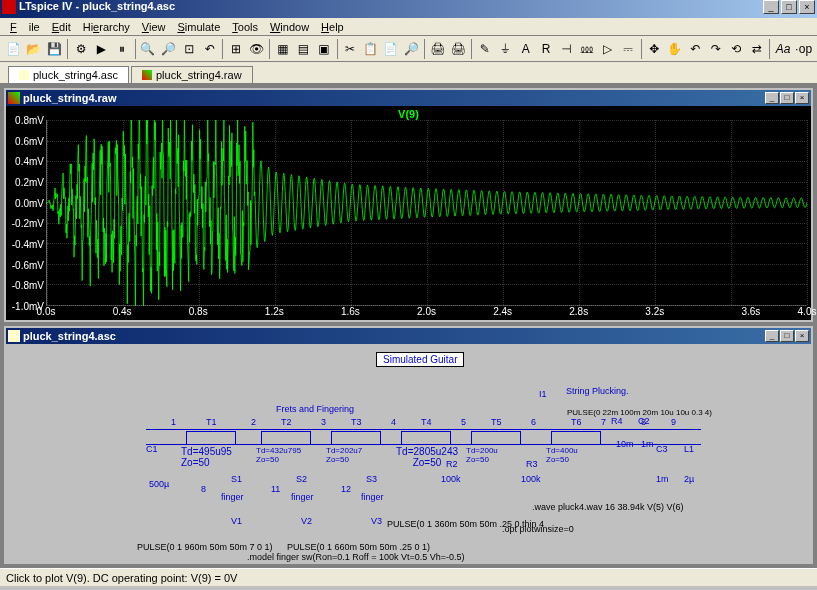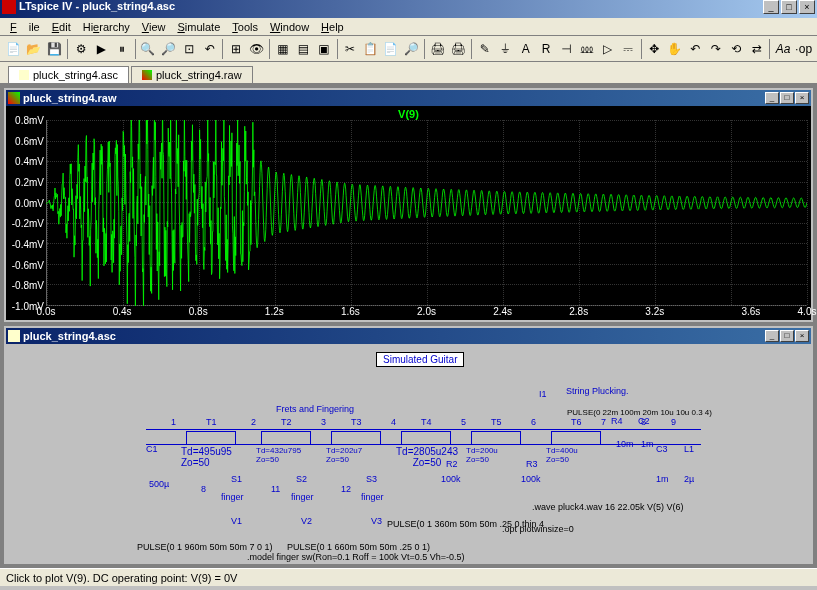--- a/index.html
+++ b/index.html
@@ -295,21 +295,21 @@
       <div class="schem-text" style="left:335px; top:140px">12</div>
 
       <div class="schem-text" style="left:225px; top:172px">V1</div>
       <div class="schem-text" style="left:295px; top:172px">V2</div>
       <div class="schem-text" style="left:365px; top:172px">V3</div>
 
       <div class="schem-note" style="left:115px; top:198px">PULSE(0 1 960m 50m 50m 7 0 1)</div>
       <div class="schem-note" style="left:265px; top:198px">PULSE(0 1 660m 50m 50m .25 0 1)</div>
       <div class="schem-note" style="left:365px; top:175px">PULSE(0 1 360m 50m 50m .25 0.thin 4</div>
       <div class="schem-note" style="left:225px; top:208px">.model finger sw(Ron=0.1 Roff = 100k Vt=0.5 Vh=-0.5)</div>
-      <div class="schem-note" style="left:510px; top:158px">.wave pluck4.wav 16 22.05k V(5) V(6)</div>
+      <div class="schem-note" style="left:510px; top:158px">.wave pluck4.wav 16 38.94k V(5) V(6)</div>
       <div class="schem-note" style="left:480px; top:180px">.opt plotwinsize=0</div>
     </div>
   </div>
 
 </div>
 
 <div class="statusbar">
   <span>Click to plot V(9).  DC operating point: V(9) = 0V</span>
 </div>
 

